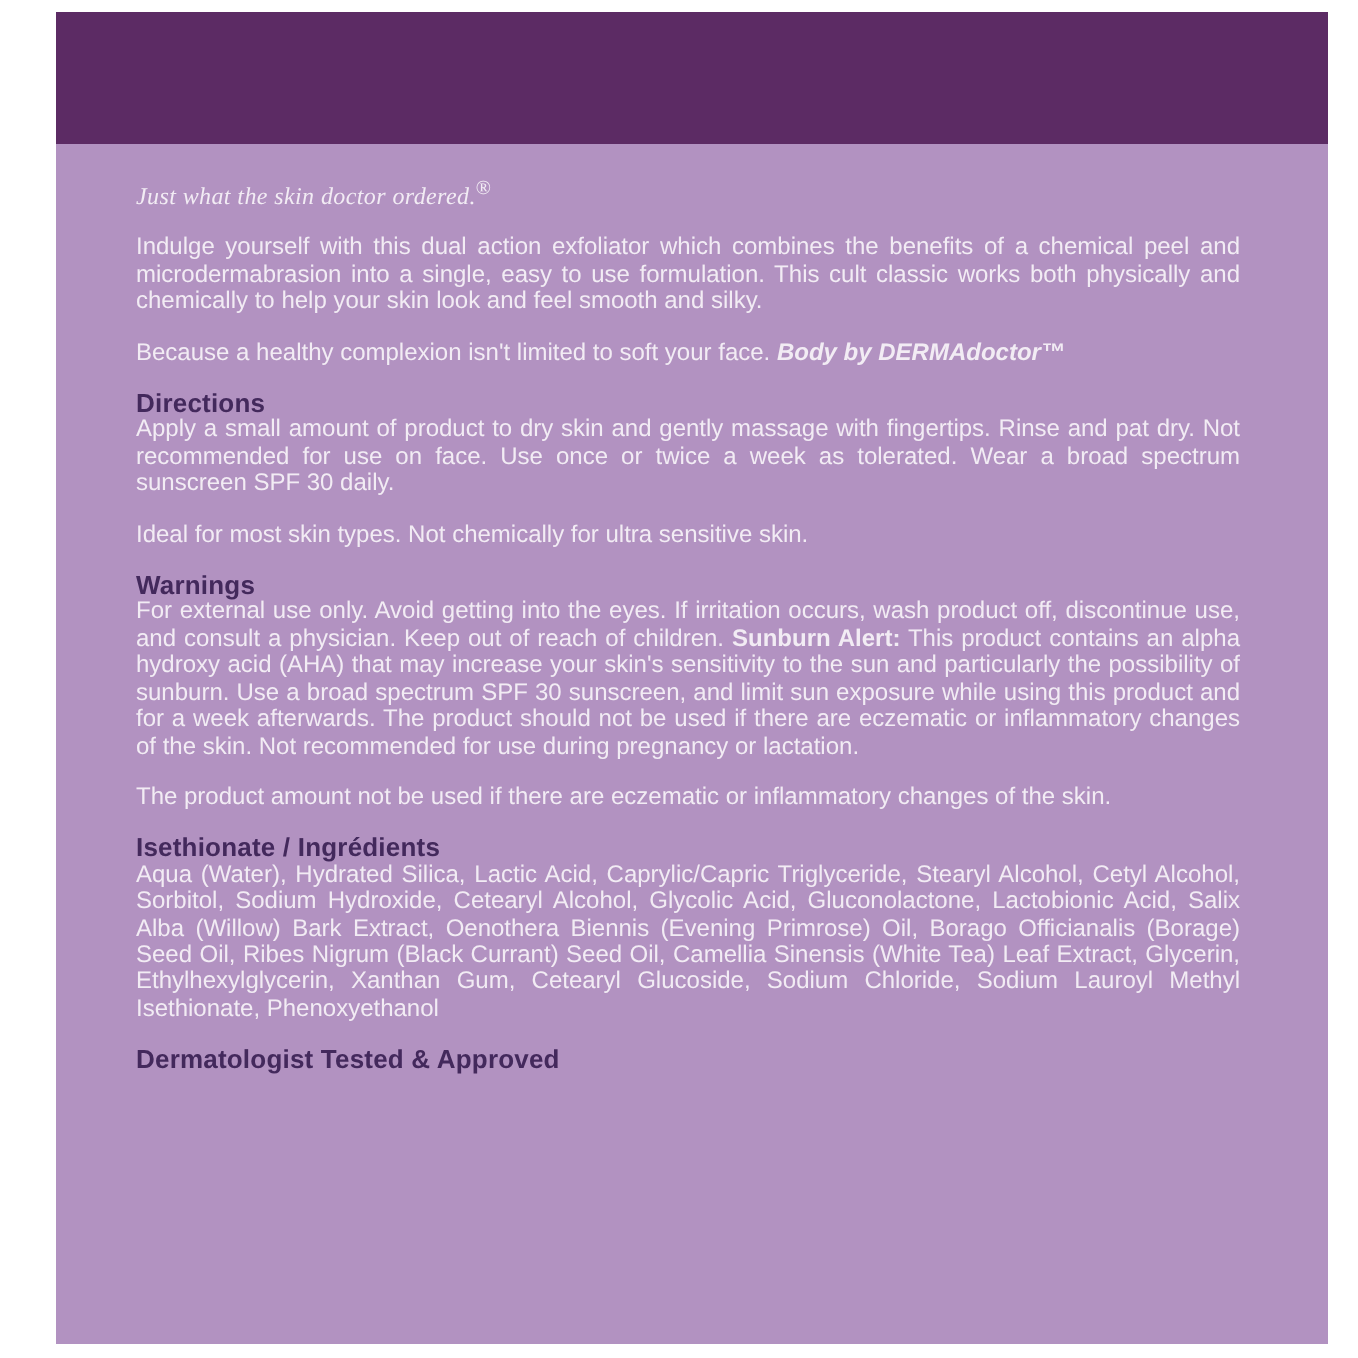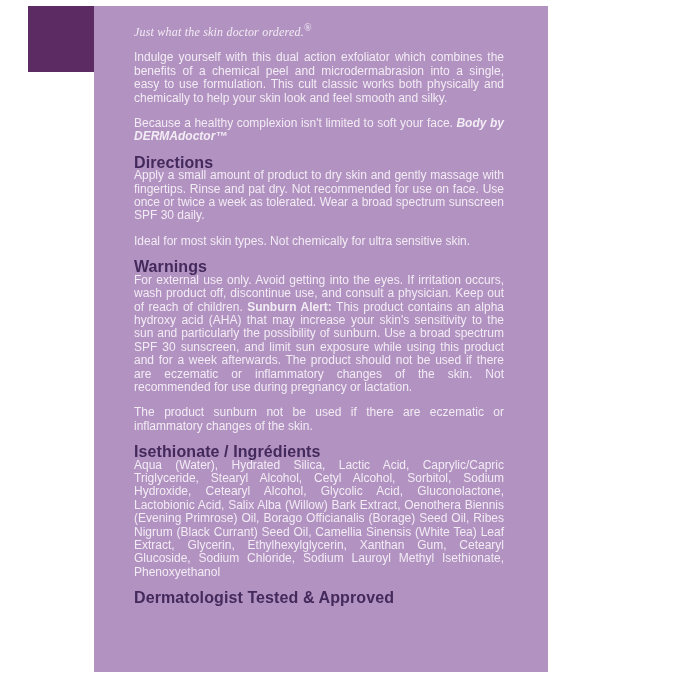--- a/index.html
+++ b/index.html
@@ -6,22 +6,23 @@
   body {
     width: 679px; height: 679px;
     background: #ffffff;
     font-family: "Liberation Sans", sans-serif;
     overflow: hidden;
     position: relative;
   }
   .label {
     position: absolute;
     left: 28px; top: 6px;
-    width: 520px; height: 666px;
+    width: 636px; height: 666px;
     display: flex;
+    flex-direction: column;
   }
   .band {
     height: 66px;
     flex: 0 0 66px;
     background: #5c2b64;
   }
   .panel {
     flex: 1;
     background: #b292c1;
     padding: 20px 44px 0 40px;
@@ -44,21 +45,21 @@
     line-height: 0;
   }
   .panel p {
     font-size: 12px;
     line-height: 13.4px;
     margin: 0 0 12px 0;
     text-align: justify;
     color: #f2ecf4;
   }
   .panel h2 {
-    font-size: 16px;
+    font-size: 13px;
     line-height: 13.4px;
     font-weight: bold;
     color: #43295c;
     margin: 1px 0 0 0;
     text-align: left;
     letter-spacing: 0.1px;
   }
   .brand {
     font-weight: bold;
     font-style: italic;
@@ -78,21 +79,21 @@
 
 
     <p><span>Because a healthy complexion isn't limited to soft your face. </span><span class="brand">Body by DERMAdoctor™</span></p>
 
     <h2>Directions</h2>
     <p>Apply a small amount of product to dry skin and gently massage with fingertips.  Rinse and pat dry. Not recommended for use on face.  Use once or twice a week as tolerated. Wear a broad spectrum sunscreen SPF 30 daily.</p>
     <p>Ideal for most skin types.  Not chemically for ultra sensitive skin.</p>
 
     <h2>Warnings</h2>
     <p><span>For external use only. Avoid getting into the eyes. If irritation occurs, wash product off, discontinue use, and consult a physician. Keep out of reach of children.  </span><strong class="alert">Sunburn Alert:</strong><span> This product contains an alpha hydroxy acid (AHA) that may increase your skin's sensitivity to the sun and particularly the possibility of sunburn.  Use a broad spectrum SPF 30 sunscreen, and limit sun exposure while using this product and for a week afterwards. The product should not be used if there are eczematic or inflammatory changes of the skin. Not recommended for use during pregnancy or lactation.</span></p>
-    <p>The product sunburn not be used if there are eczematic or inflammatory changes of the skin.</p>
+    <p>The product amount not be used if there are eczematic or inflammatory changes of the skin.</p>
 
     <h2>Isethionate / Ingrédients</h2>
     <p>Aqua (Water), Hydrated Silica, Lactic Acid, Caprylic/Capric Triglyceride, Stearyl Alcohol, Cetyl Alcohol, Sorbitol, Sodium Hydroxide, Cetearyl Alcohol, Glycolic Acid, Gluconolactone, Lactobionic Acid, Salix Alba (Willow) Bark Extract, Oenothera Biennis (Evening Primrose) Oil, Borago Officianalis (Borage) Seed Oil, Ribes Nigrum (Black Currant) Seed Oil, Camellia Sinensis (White Tea) Leaf Extract, Glycerin, Ethylhexylglycerin, Xanthan Gum, Cetearyl Glucoside, Sodium Chloride, Sodium Lauroyl Methyl Isethionate, Phenoxyethanol</p>
 
     <h2>Dermatologist Tested &amp; Approved</h2>
 
   </div>
 </div>
 
 </body></html>

